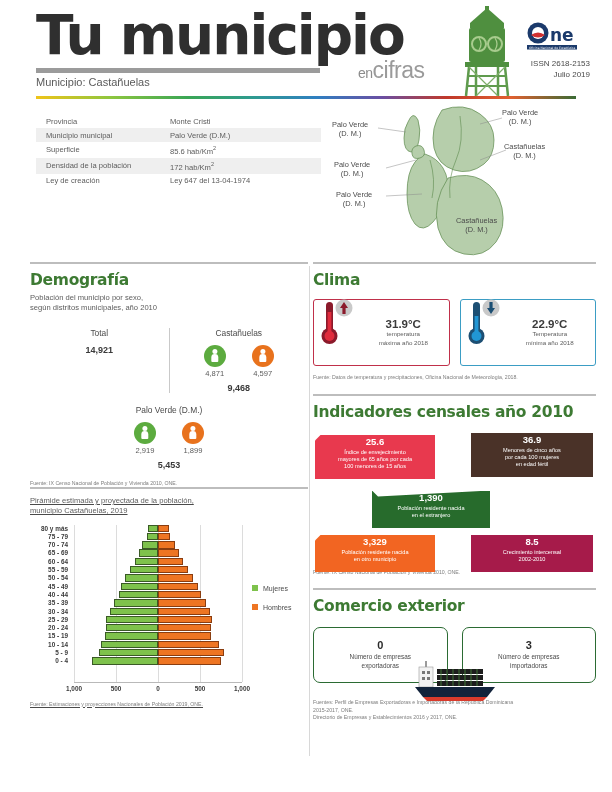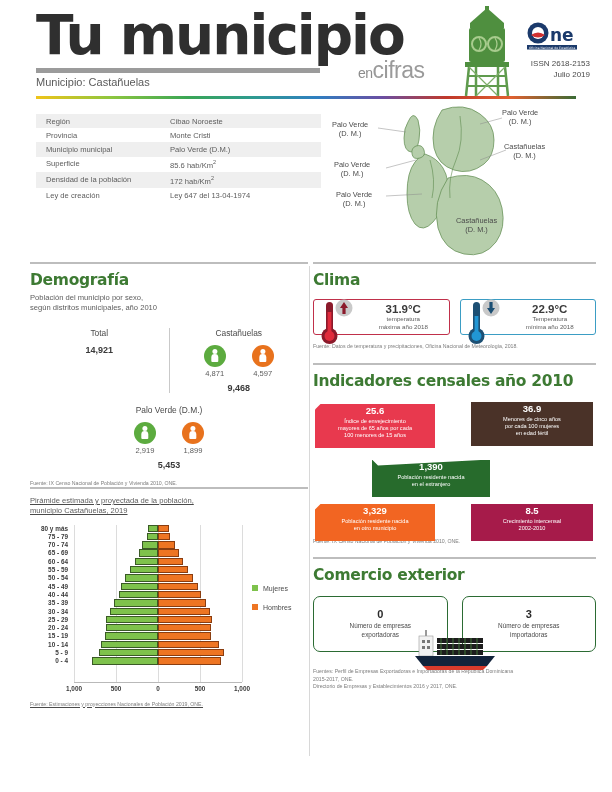--- a/index.html
+++ b/index.html
@@ -139,21 +139,21 @@
     transform: translateX(-50%);
   }
   .pyr-legend { position: absolute; left: 222px; top: 60px; font-size: 7px; }
   .leg-item { display: flex; align-items: center; margin-bottom: 12px; }
   .leg-swatch { width: 6px; height: 6px; margin-right: 5px; }
 
   
   .thermo-row { display: flex; gap: 10px; margin-top: 10px; }
   .thermo-card {
     flex: 1; border: 1px solid #c0304a; border-radius: 3px;
-    height: 36px; position: relative; padding-left: 44px;
+    height: 67px; position: relative; padding-left: 44px;
     display: flex; flex-direction: column; justify-content: center;
   }
   .thermo-card.cold { border-color: #3b9dc4; }
   .thermo-val {
     font-size: 11.5px; font-weight: bold; color: #3a3a3a; text-align: center;
   }
   .thermo-lbl {
     font-size: 6.2px; color: #5c5c5c; text-align: center; line-height: 1.3;
   }
   .thermo-icon { position: absolute; left: 6px; top: -8px; width: 36px; height: 58px; }
@@ -226,24 +226,20 @@
       </svg>
     </div>
     <div class="issn">
       <div>ISSN  2618-2153</div>
       <div>Julio 2019</div>
     </div>
     <div class="rainbow"></div>
   </div>
 
   <div class="info-table" id="info-table">
-      <div class="info-row alt">
-        <div class="info-key">Región</div>
-        <div class="info-val">Cibao Noroeste</div>
-      </div>
       <div class="info-row">
         <div class="info-key">Provincia</div>
         <div class="info-val">Monte Cristi</div>
       </div>
       <div class="info-row alt">
         <div class="info-key">Municipio municipal</div>
         <div class="info-val">Palo Verde (D.M.)</div>
       </div>
       <div class="info-row">
         <div class="info-key">Superficie</div>

